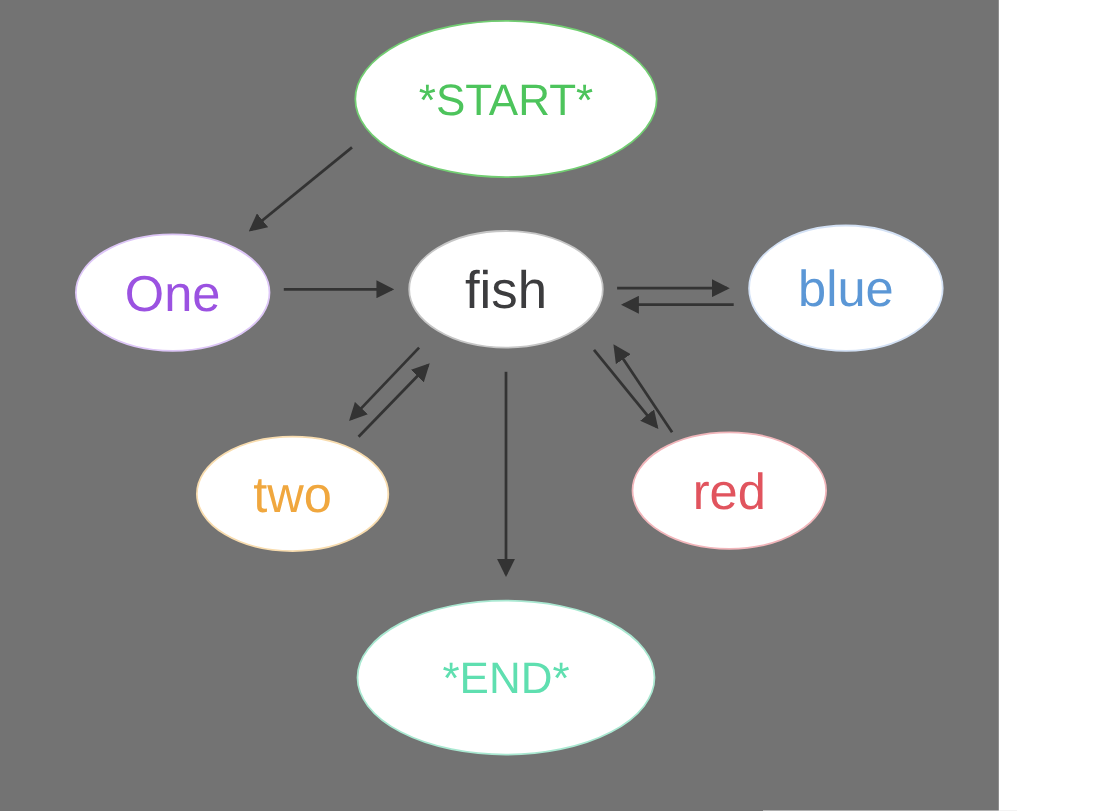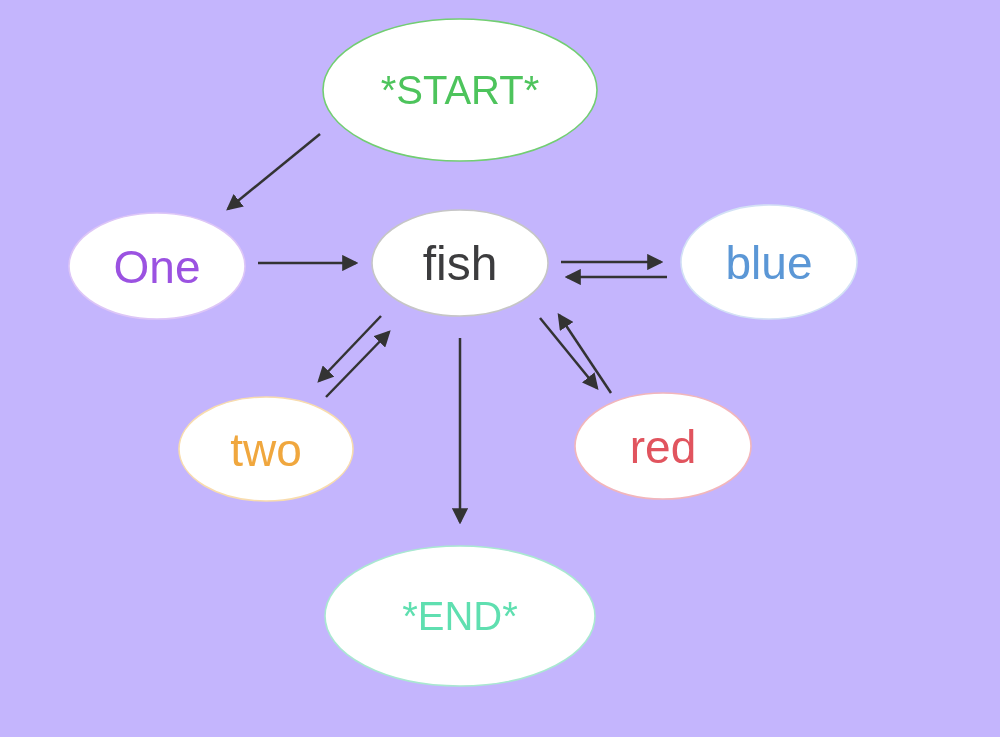--- a/index.html
+++ b/index.html
@@ -6,23 +6,23 @@
     margin: 0;
     padding: 0;
     width: 1000px;
     height: 737px;
     background: #ffffff;
     overflow: hidden;
     font-family: "Liberation Sans", "DejaVu Sans", sans-serif;
   }
   .canvas-wrap {
     position: relative;
-    width: 1000px;
+    width: 908px;
     height: 737px;
-    background: #c4b5fd;
+    background: #737373;
   }
   svg { display: block; }
   .node-ellipse {
     fill: #ffffff;
     stroke-width: 1.6;
   }
   .node-label {
     font-family: "Liberation Sans", "DejaVu Sans", sans-serif;
     font-weight: 300;
     text-anchor: middle;

